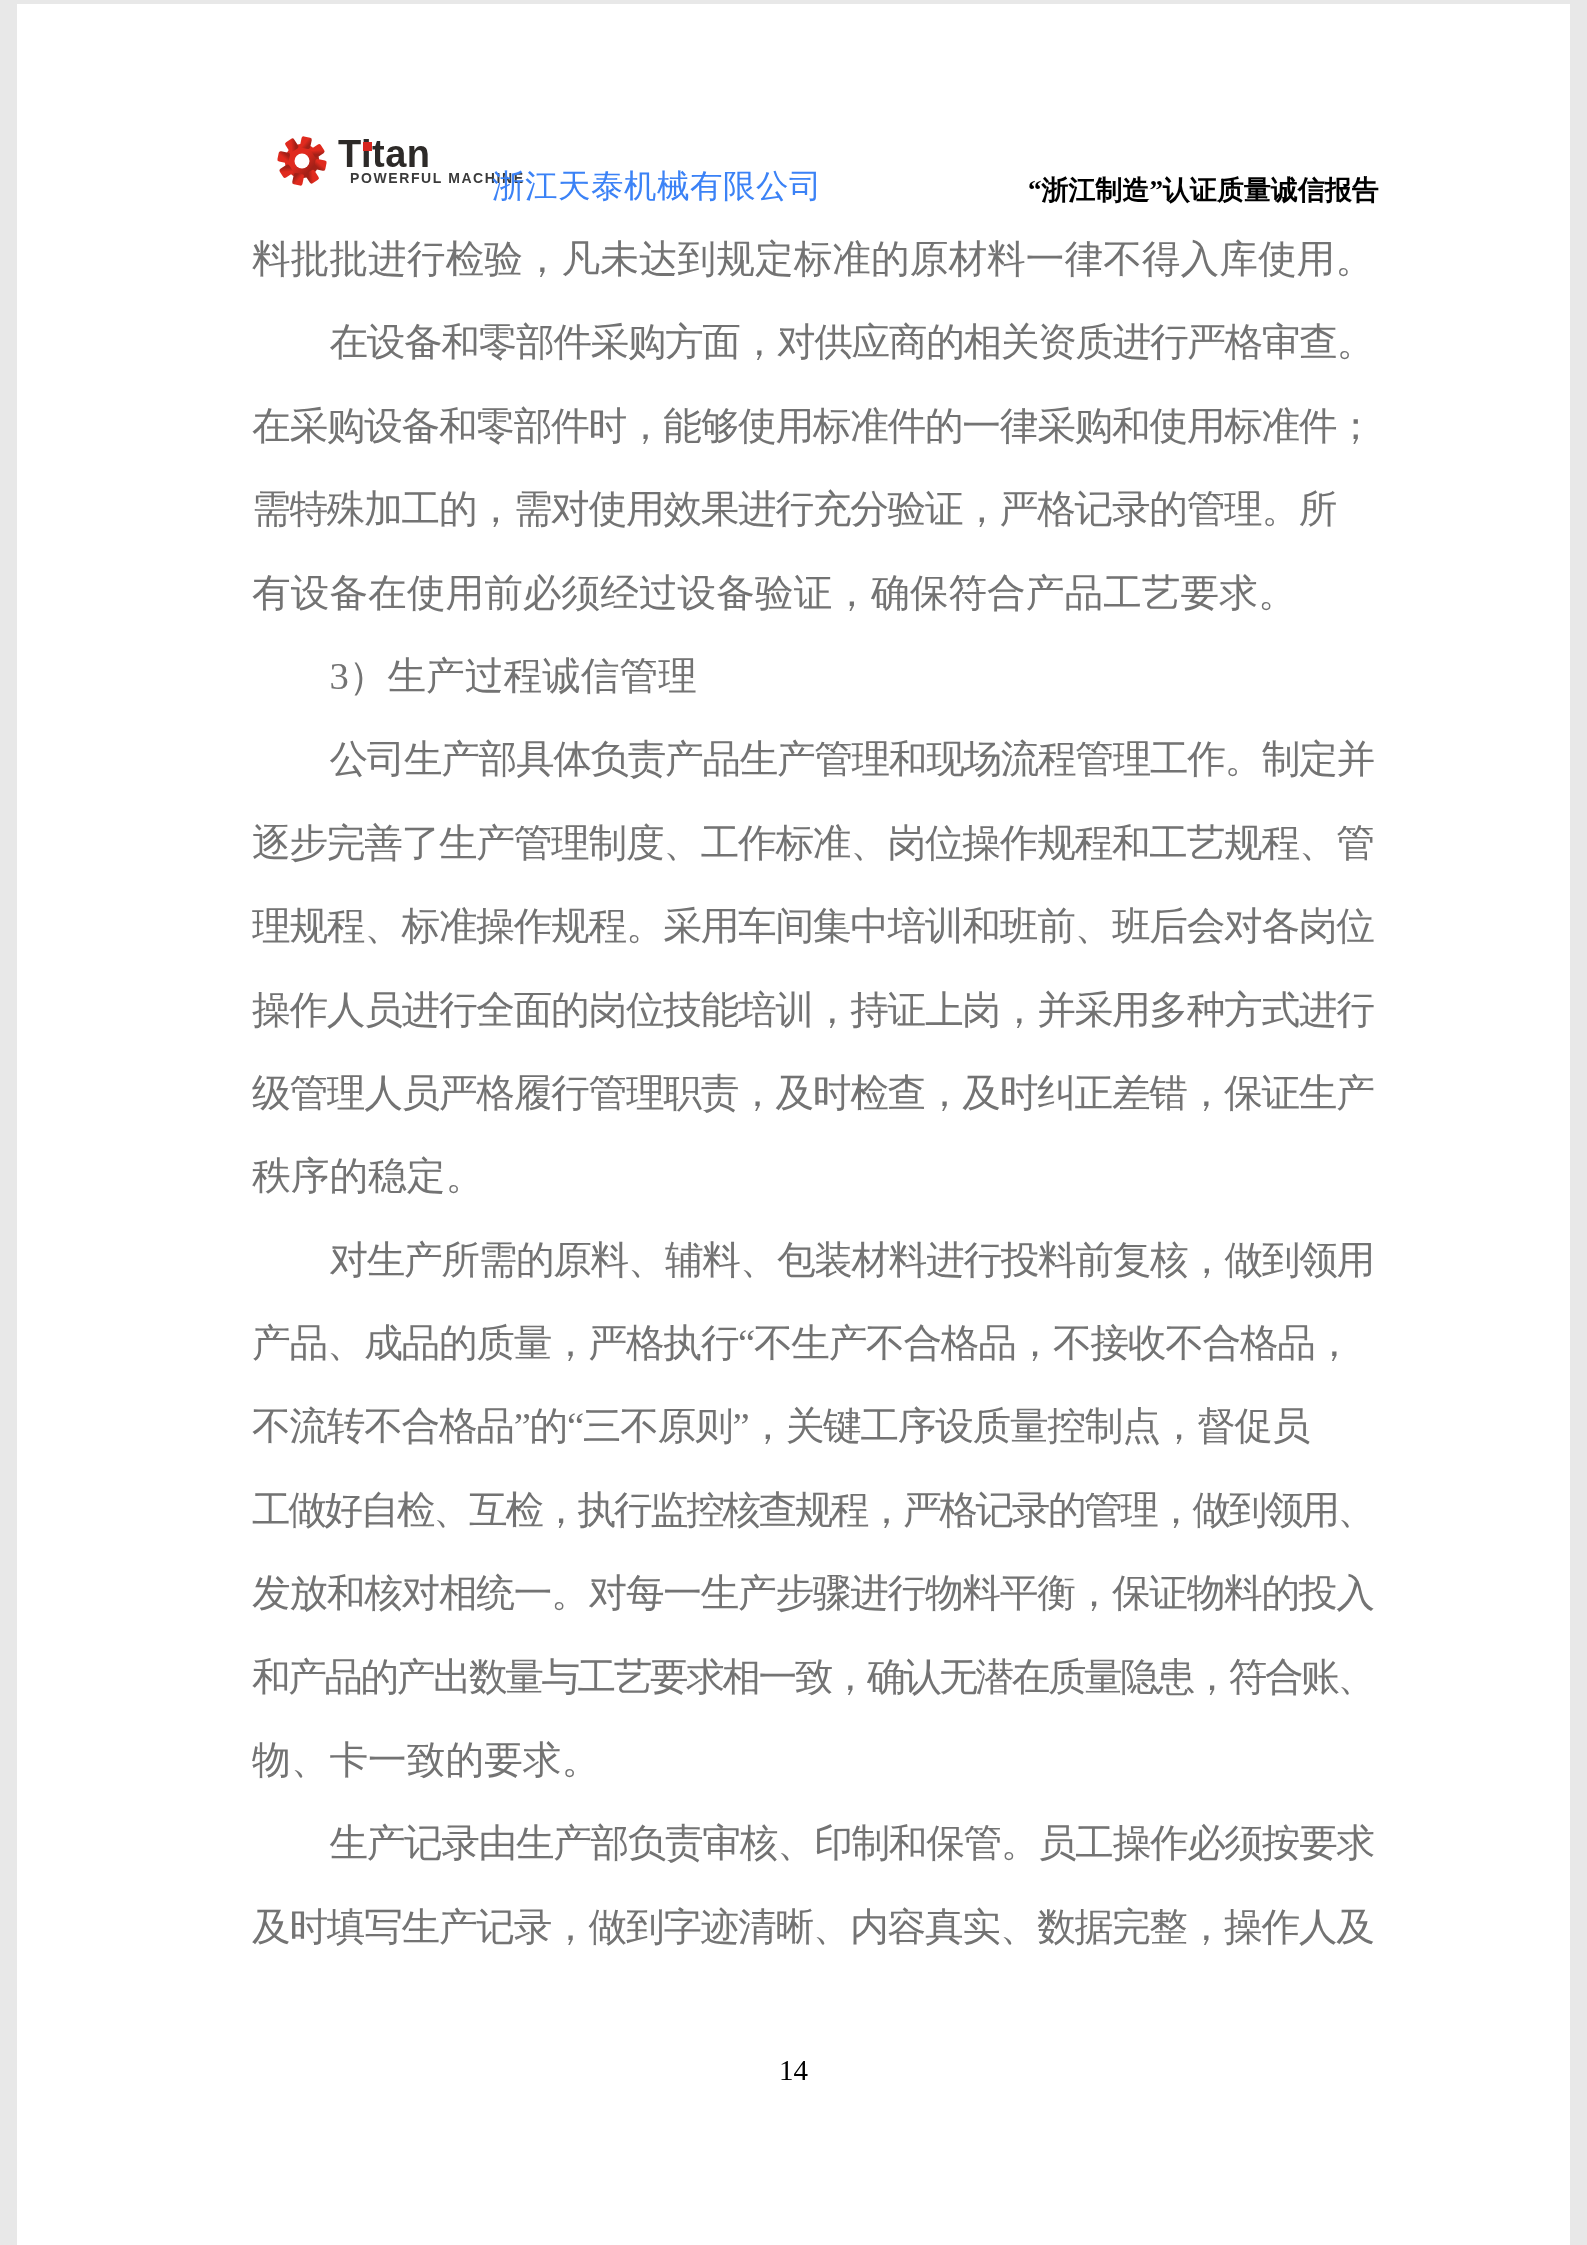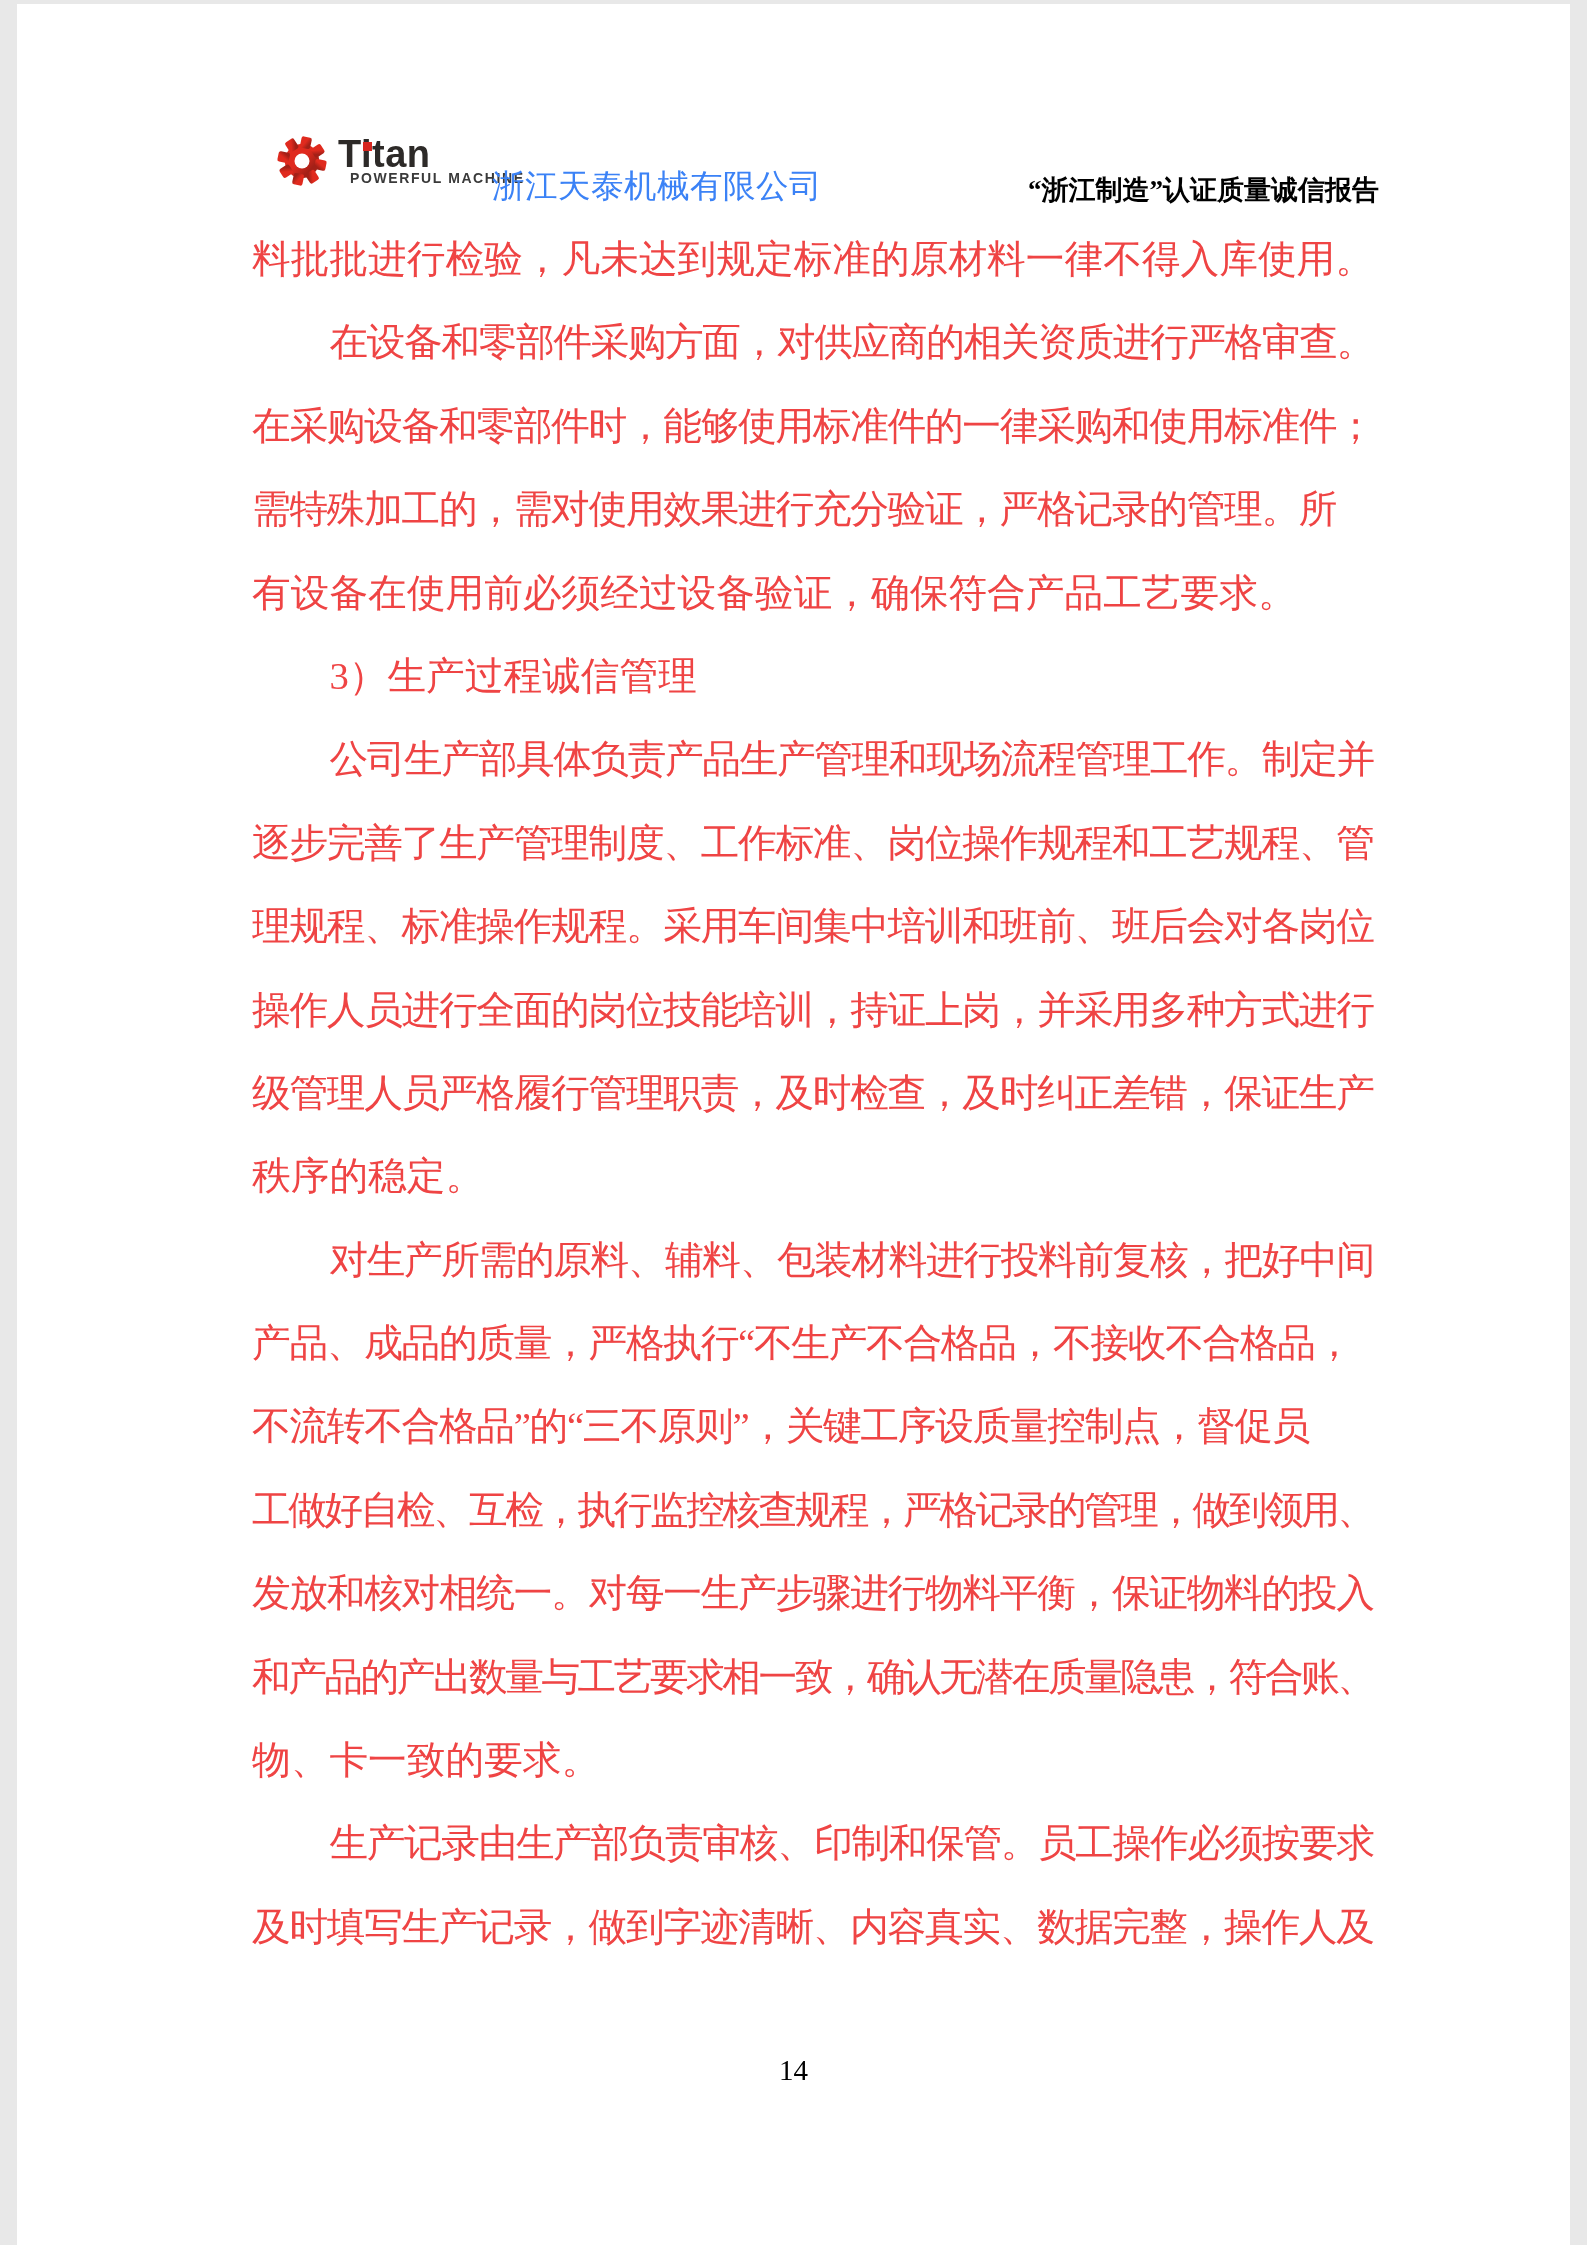--- a/index.html
+++ b/index.html
@@ -66,21 +66,21 @@
     color: #000;
     white-space: nowrap;
   }
 
   
   .body-text {
     position: absolute;
     left: 235px; top: 214px;
     width: 1122px;
     font-size: 38.7px;
-    color: #ef4444;
+    color: #737373;
   }
   .body-text .line {
     line-height: 83.4px;
     height: 83.4px;
     white-space: nowrap;
   }
 
   
   .page-number {
     position: absolute;
@@ -132,21 +132,21 @@
       <div class="line" style="letter-spacing: -1.3px;">在采购设备和零部件时，能够使用标准件的一律采购和使用标准件；</div>
       <div class="line" style="letter-spacing: -1.3px;">需特殊加工的，需对使用效果进行充分验证，严格记录的管理。所</div>
       <div class="line">有设备在使用前必须经过设备验证，确保符合产品工艺要求。</div>
       <div class="line" style="padding-left: 77.4px;">3）生产过程诚信管理</div>
       <div class="line" style="padding-left: 77.4px; letter-spacing: -1.39px;">公司生产部具体负责产品生产管理和现场流程管理工作。制定并</div>
       <div class="line" style="letter-spacing: -1.3px;">逐步完善了生产管理制度、工作标准、岗位操作规程和工艺规程、管</div>
       <div class="line" style="letter-spacing: -1.3px;">理规程、标准操作规程。采用车间集中培训和班前、班后会对各岗位</div>
       <div class="line" style="letter-spacing: -1.3px;">操作人员进行全面的岗位技能培训，持证上岗，并采用多种方式进行</div>
       <div class="line" style="letter-spacing: -1.3px;">级管理人员严格履行管理职责，及时检查，及时纠正差错，保证生产</div>
       <div class="line">秩序的稳定。</div>
-      <div class="line" style="padding-left: 77.4px; letter-spacing: -1.39px;">对生产所需的原料、辅料、包装材料进行投料前复核，把好中间</div>
+      <div class="line" style="padding-left: 77.4px; letter-spacing: -1.39px;">对生产所需的原料、辅料、包装材料进行投料前复核，做到领用</div>
       <div class="line" style="letter-spacing: -1.3px;">产品、成品的质量，严格执行“不生产不合格品，不接收不合格品，</div>
       <div class="line" style="letter-spacing: -1.3px;">不流转不合格品”的“三不原则”，关键工序设质量控制点，督促员</div>
       <div class="line" style="letter-spacing: -2.51px;">工做好自检、互检，执行监控核查规程，严格记录的管理，做到领用、</div>
       <div class="line" style="letter-spacing: -1.3px;">发放和核对相统一。对每一生产步骤进行物料平衡，保证物料的投入</div>
       <div class="line" style="letter-spacing: -2.51px;">和产品的产出数量与工艺要求相一致，确认无潜在质量隐患，符合账、</div>
       <div class="line">物、卡一致的要求。</div>
       <div class="line" style="padding-left: 77.4px; letter-spacing: -1.39px;">生产记录由生产部负责审核、印制和保管。员工操作必须按要求</div>
       <div class="line" style="letter-spacing: -1.3px;">及时填写生产记录，做到字迹清晰、内容真实、数据完整，操作人及</div>
     </main>
 

